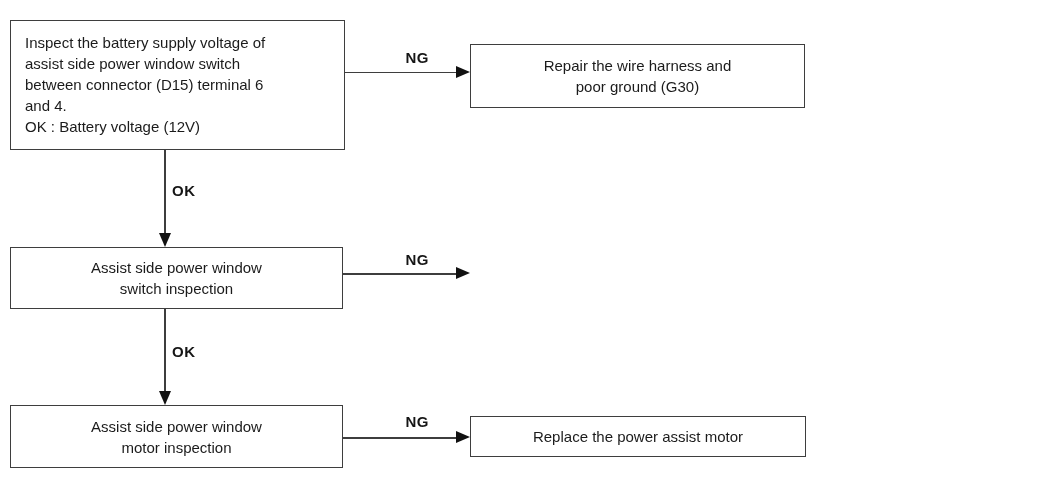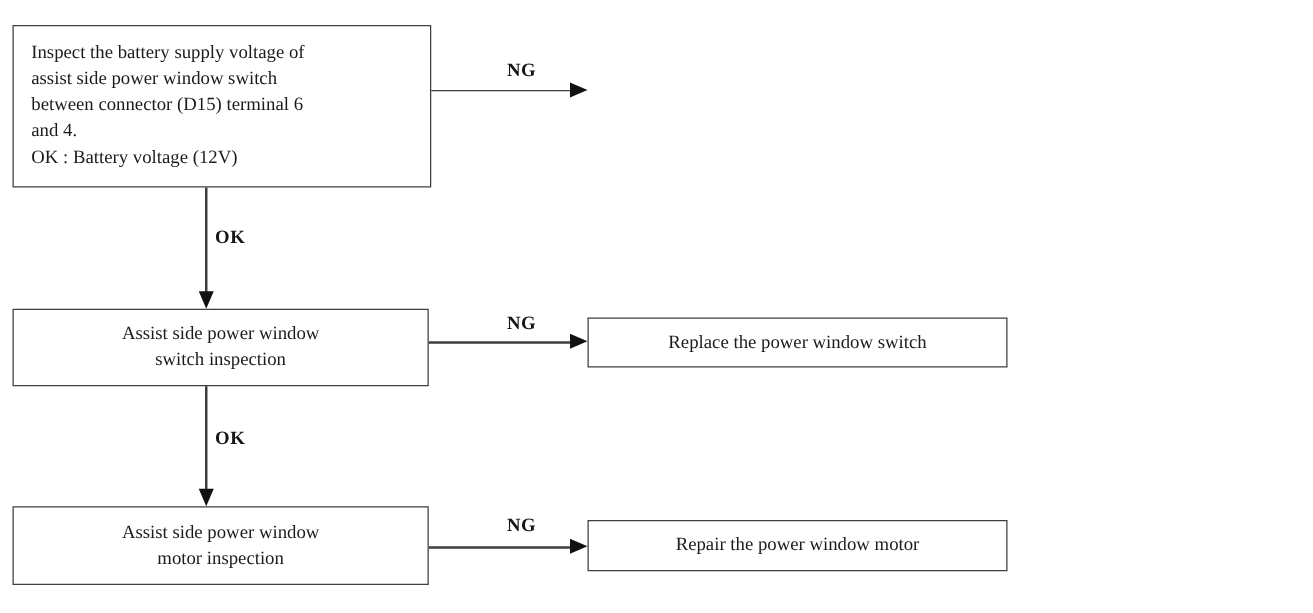--- a/index.html
+++ b/index.html
@@ -7,21 +7,20 @@
   body {
     font-family: "Liberation Sans", "DejaVu Sans", sans-serif;
     color: #1b1b1b;
   }
   .canvas {
     position: relative;
     width: 1050px;
     height: 490px;
     background: #ffffff;
     overflow: hidden;
-    font-family: Liberation Serif, serif;
   }
   .box {
     position: absolute;
     border: 1.5px solid #3e3e3e;
     background: #ffffff;
     font-size: 15px;
     line-height: 21px;
     white-space: pre-line;
   }
   .box.left-align {
@@ -103,40 +102,41 @@
   <div id="step1" class="box left-align">Inspect the battery supply voltage of
 assist side power window switch
 between connector (D15) terminal 6
 and 4.
 OK : Battery voltage (12V)</div>
 
   <div id="ng1-line" class="h-line"></div>
   <div id="ng1-head" class="arrowhead-right"></div>
   <div id="ng1-label" class="branch-label">NG</div>
 
+  <div id="result1" class="box centered">Repair the wire harness and
+poor ground (G30)</div>
 
   <div id="ok1-line" class="v-line"></div>
   <div id="ok1-head" class="arrowhead-down"></div>
   <div id="ok1-label" class="branch-label">OK</div>
 
   <div id="step2" class="box centered">Assist side power window
 switch inspection</div>
 
   <div id="ng2-line" class="h-line"></div>
   <div id="ng2-head" class="arrowhead-right"></div>
   <div id="ng2-label" class="branch-label">NG</div>
 
-  <div id="result2" class="box centered">Replace the power window switch</div>
 
   <div id="ok2-line" class="v-line"></div>
   <div id="ok2-head" class="arrowhead-down"></div>
   <div id="ok2-label" class="branch-label">OK</div>
 
   <div id="step3" class="box centered">Assist side power window
 motor inspection</div>
 
   <div id="ng3-line" class="h-line"></div>
   <div id="ng3-head" class="arrowhead-right"></div>
   <div id="ng3-label" class="branch-label">NG</div>
 
-  <div id="result3" class="box centered">Repair the power window motor</div>
+  <div id="result3" class="box centered">Replace the power assist motor</div>
 
 </div>
 
 </body></html>

